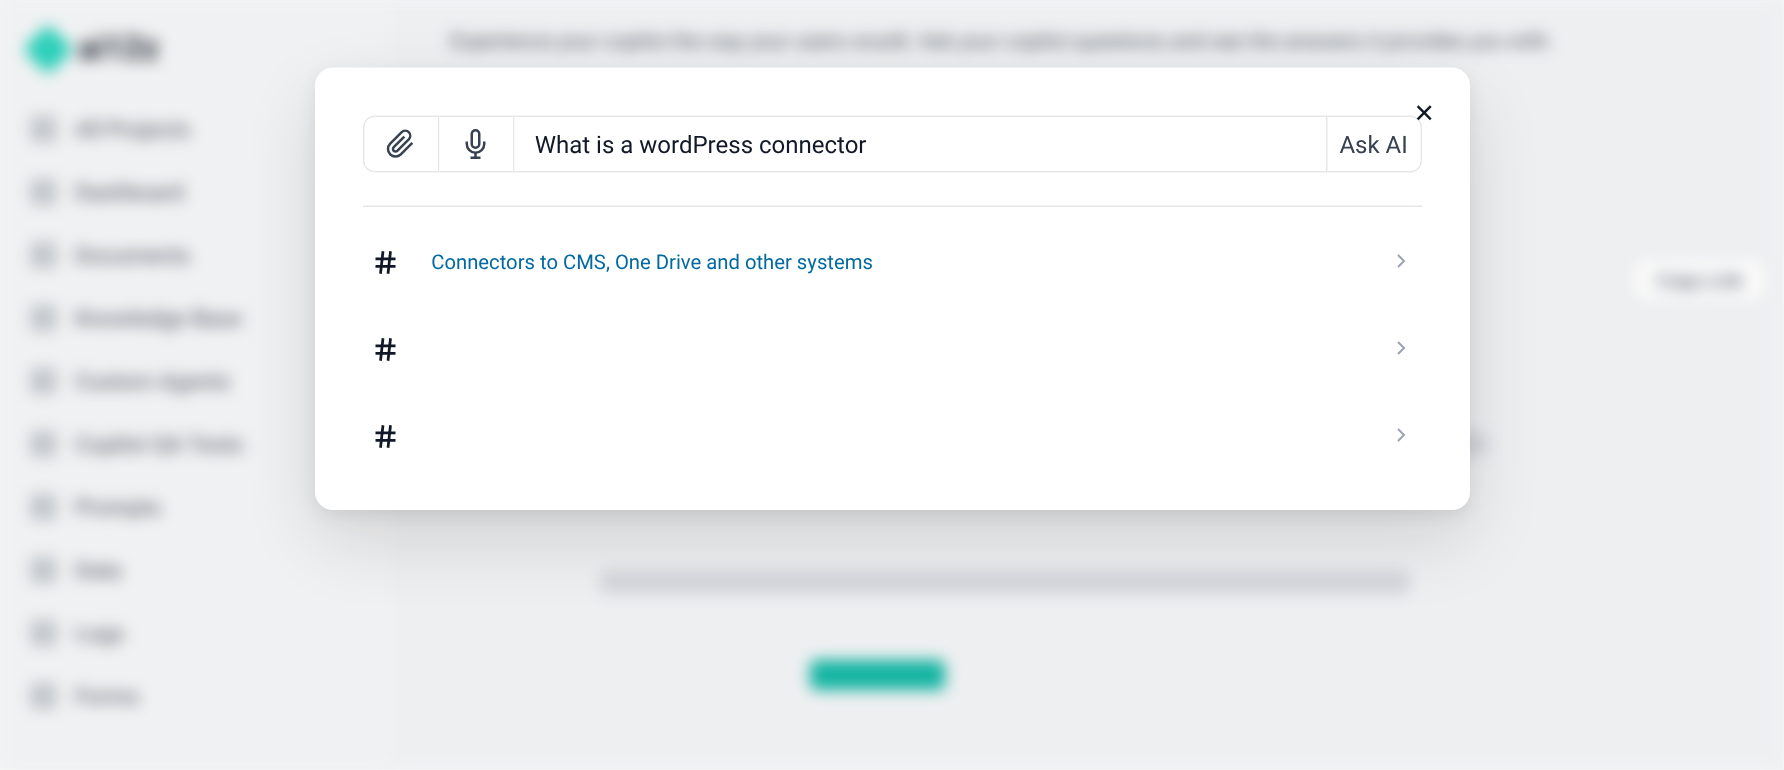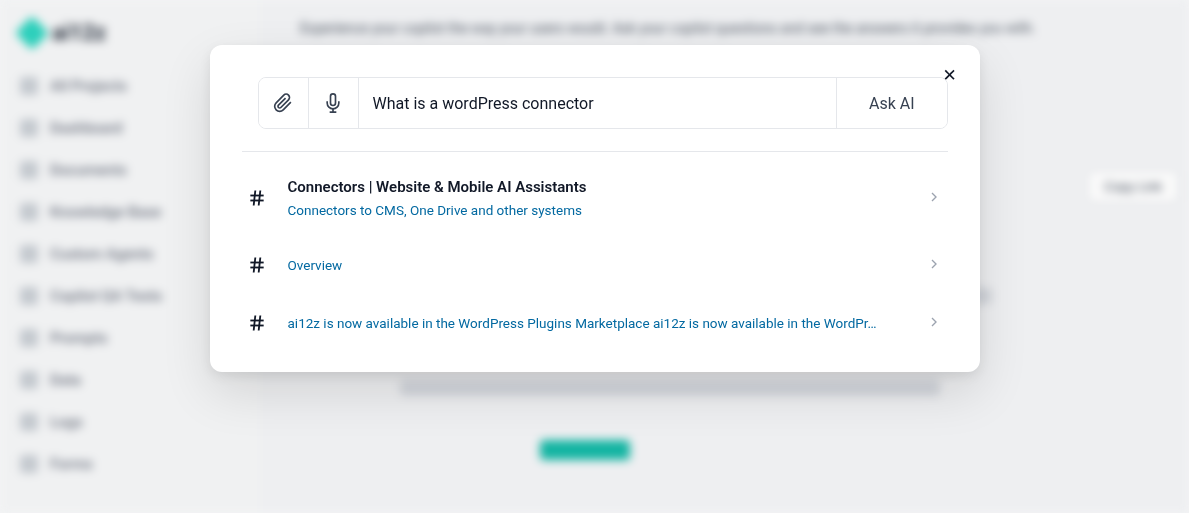--- a/index.html
+++ b/index.html
@@ -158,24 +158,24 @@
       cursor: pointer;
       color: #111827;
       font-size: 17px;
       background: none;
       border: none;
       font-weight: 400;
     }
     
     .search-bar {
       display: flex;
-      margin: 32px 32px 0 48px;
+      margin: 32px 32px 0 32px;
       border: 1px solid #e5e7eb;
       border-radius: 8px;
-      height: 52px;
+      height: 38px;
       overflow: hidden;
     }
     
     .search-icon-btn {
       width: 50px;
       display: flex;
       align-items: center;
       justify-content: center;
       border-right: 1px solid #e5e7eb;
       cursor: pointer;
@@ -194,21 +194,21 @@
       flex: 1;
       border: none;
       outline: none;
       padding: 0 14px;
       font-size: 16px;
       color: #111827;
       font-family: inherit;
     }
     
     .ask-ai-btn {
-      padding: 0 32px;
+      padding: 0 8px;
       display: flex;
       align-items: center;
       border-left: 1px solid #e5e7eb;
       font-size: 16px;
       color: #374151;
       cursor: pointer;
       background: white;
       border-top: none;
       border-right: none;
       border-bottom: none;
@@ -387,60 +387,57 @@
       <div class="result-item">
         <div class="hash-icon">
           <svg viewBox="0 0 24 24">
               <line x1="4" y1="9" x2="20" y2="9"></line>
               <line x1="4" y1="15" x2="20" y2="15"></line>
               <line x1="10" y1="3" x2="8" y2="21"></line>
               <line x1="16" y1="3" x2="14" y2="21"></line>
             </svg>
         </div>
         <div class="result-content">
-          <div class="result-title">Connectors | Website &amp; Mobile AI Assistants</div>
           <div class="result-desc">Connectors to CMS, One Drive and other systems</div>
         </div>
         <div class="chevron">
           <svg viewBox="0 0 24 24">
               <polyline points="9 18 15 12 9 6"></polyline>
             </svg>
         </div>
       </div>
 
       <div class="result-item">
         <div class="hash-icon">
           <svg viewBox="0 0 24 24">
               <line x1="4" y1="9" x2="20" y2="9"></line>
               <line x1="4" y1="15" x2="20" y2="15"></line>
               <line x1="10" y1="3" x2="8" y2="21"></line>
               <line x1="16" y1="3" x2="14" y2="21"></line>
             </svg>
         </div>
         <div class="result-content">
-          <div class="result-desc">Overview</div>
         </div>
         <div class="chevron">
           <svg viewBox="0 0 24 24">
               <polyline points="9 18 15 12 9 6"></polyline>
             </svg>
         </div>
       </div>
 
       <div class="result-item">
         <div class="hash-icon">
           <svg viewBox="0 0 24 24">
               <line x1="4" y1="9" x2="20" y2="9"></line>
               <line x1="4" y1="15" x2="20" y2="15"></line>
               <line x1="10" y1="3" x2="8" y2="21"></line>
               <line x1="16" y1="3" x2="14" y2="21"></line>
             </svg>
         </div>
         <div class="result-content">
-          <div class="result-desc">ai12z is now available in the WordPress Plugins Marketplace ai12z is now available in the WordPr…</div>
         </div>
         <div class="chevron">
           <svg viewBox="0 0 24 24">
               <polyline points="9 18 15 12 9 6"></polyline>
             </svg>
         </div>
       </div>
 
     </div>
   </div>

